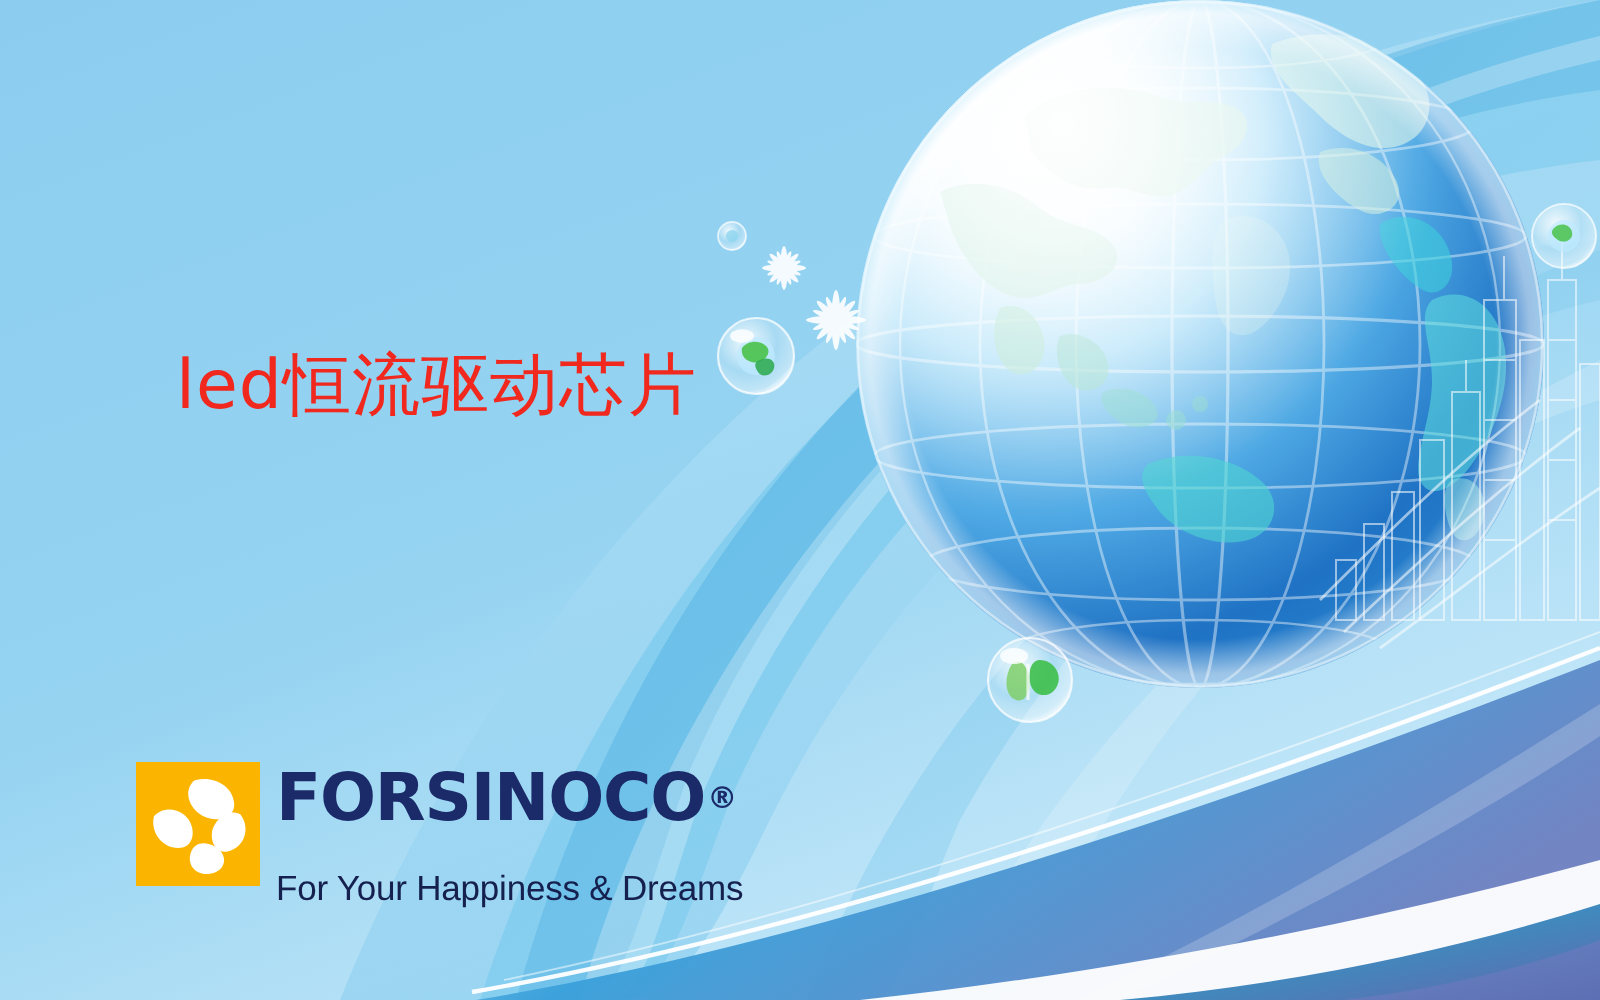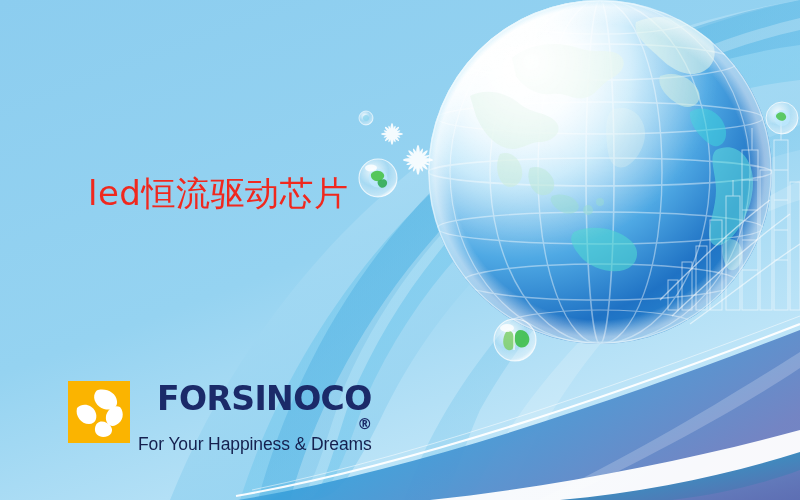--- a/index.html
+++ b/index.html
@@ -34,27 +34,27 @@
     display:flex;align-items:flex-start;
   }
   #logo-mark{
     width:62px;height:62px;background:#fbb400;position:relative;flex:0 0 auto;
   }
   #logo-text{margin-left:8px;padding-top:1px;}
   #logo-word{
     font-family:"DejaVu Sans","Liberation Sans",sans-serif;
     font-weight:bold;font-size:33px;line-height:33px;
     color:#1b2a69;letter-spacing:-0.6px;
-    display:flex;align-items:flex-end;flex-direction:column;
+    display:flex;align-items:center;
   }
   #logo-reg{font-size:15px;line-height:15px;margin-left:1px;margin-top:2px;}
   #logo-tag{
     font-family:"Liberation Sans",sans-serif;
     font-size:17.5px;line-height:19px;color:#15204f;
-    margin-top:3px;letter-spacing:-0.1px;white-space:nowrap;
+    margin-top:20px;letter-spacing:-0.1px;white-space:nowrap;
   }
 </style>
 </head>
 <body>
 
 <div id="banner">
 
   <svg class="layer noclick" viewBox="0 0 800 500" width="800" height="500" preserveAspectRatio="none">
     <defs>
       <linearGradient id="rb1" x1="0" y1="0" x2="1" y2="1">

